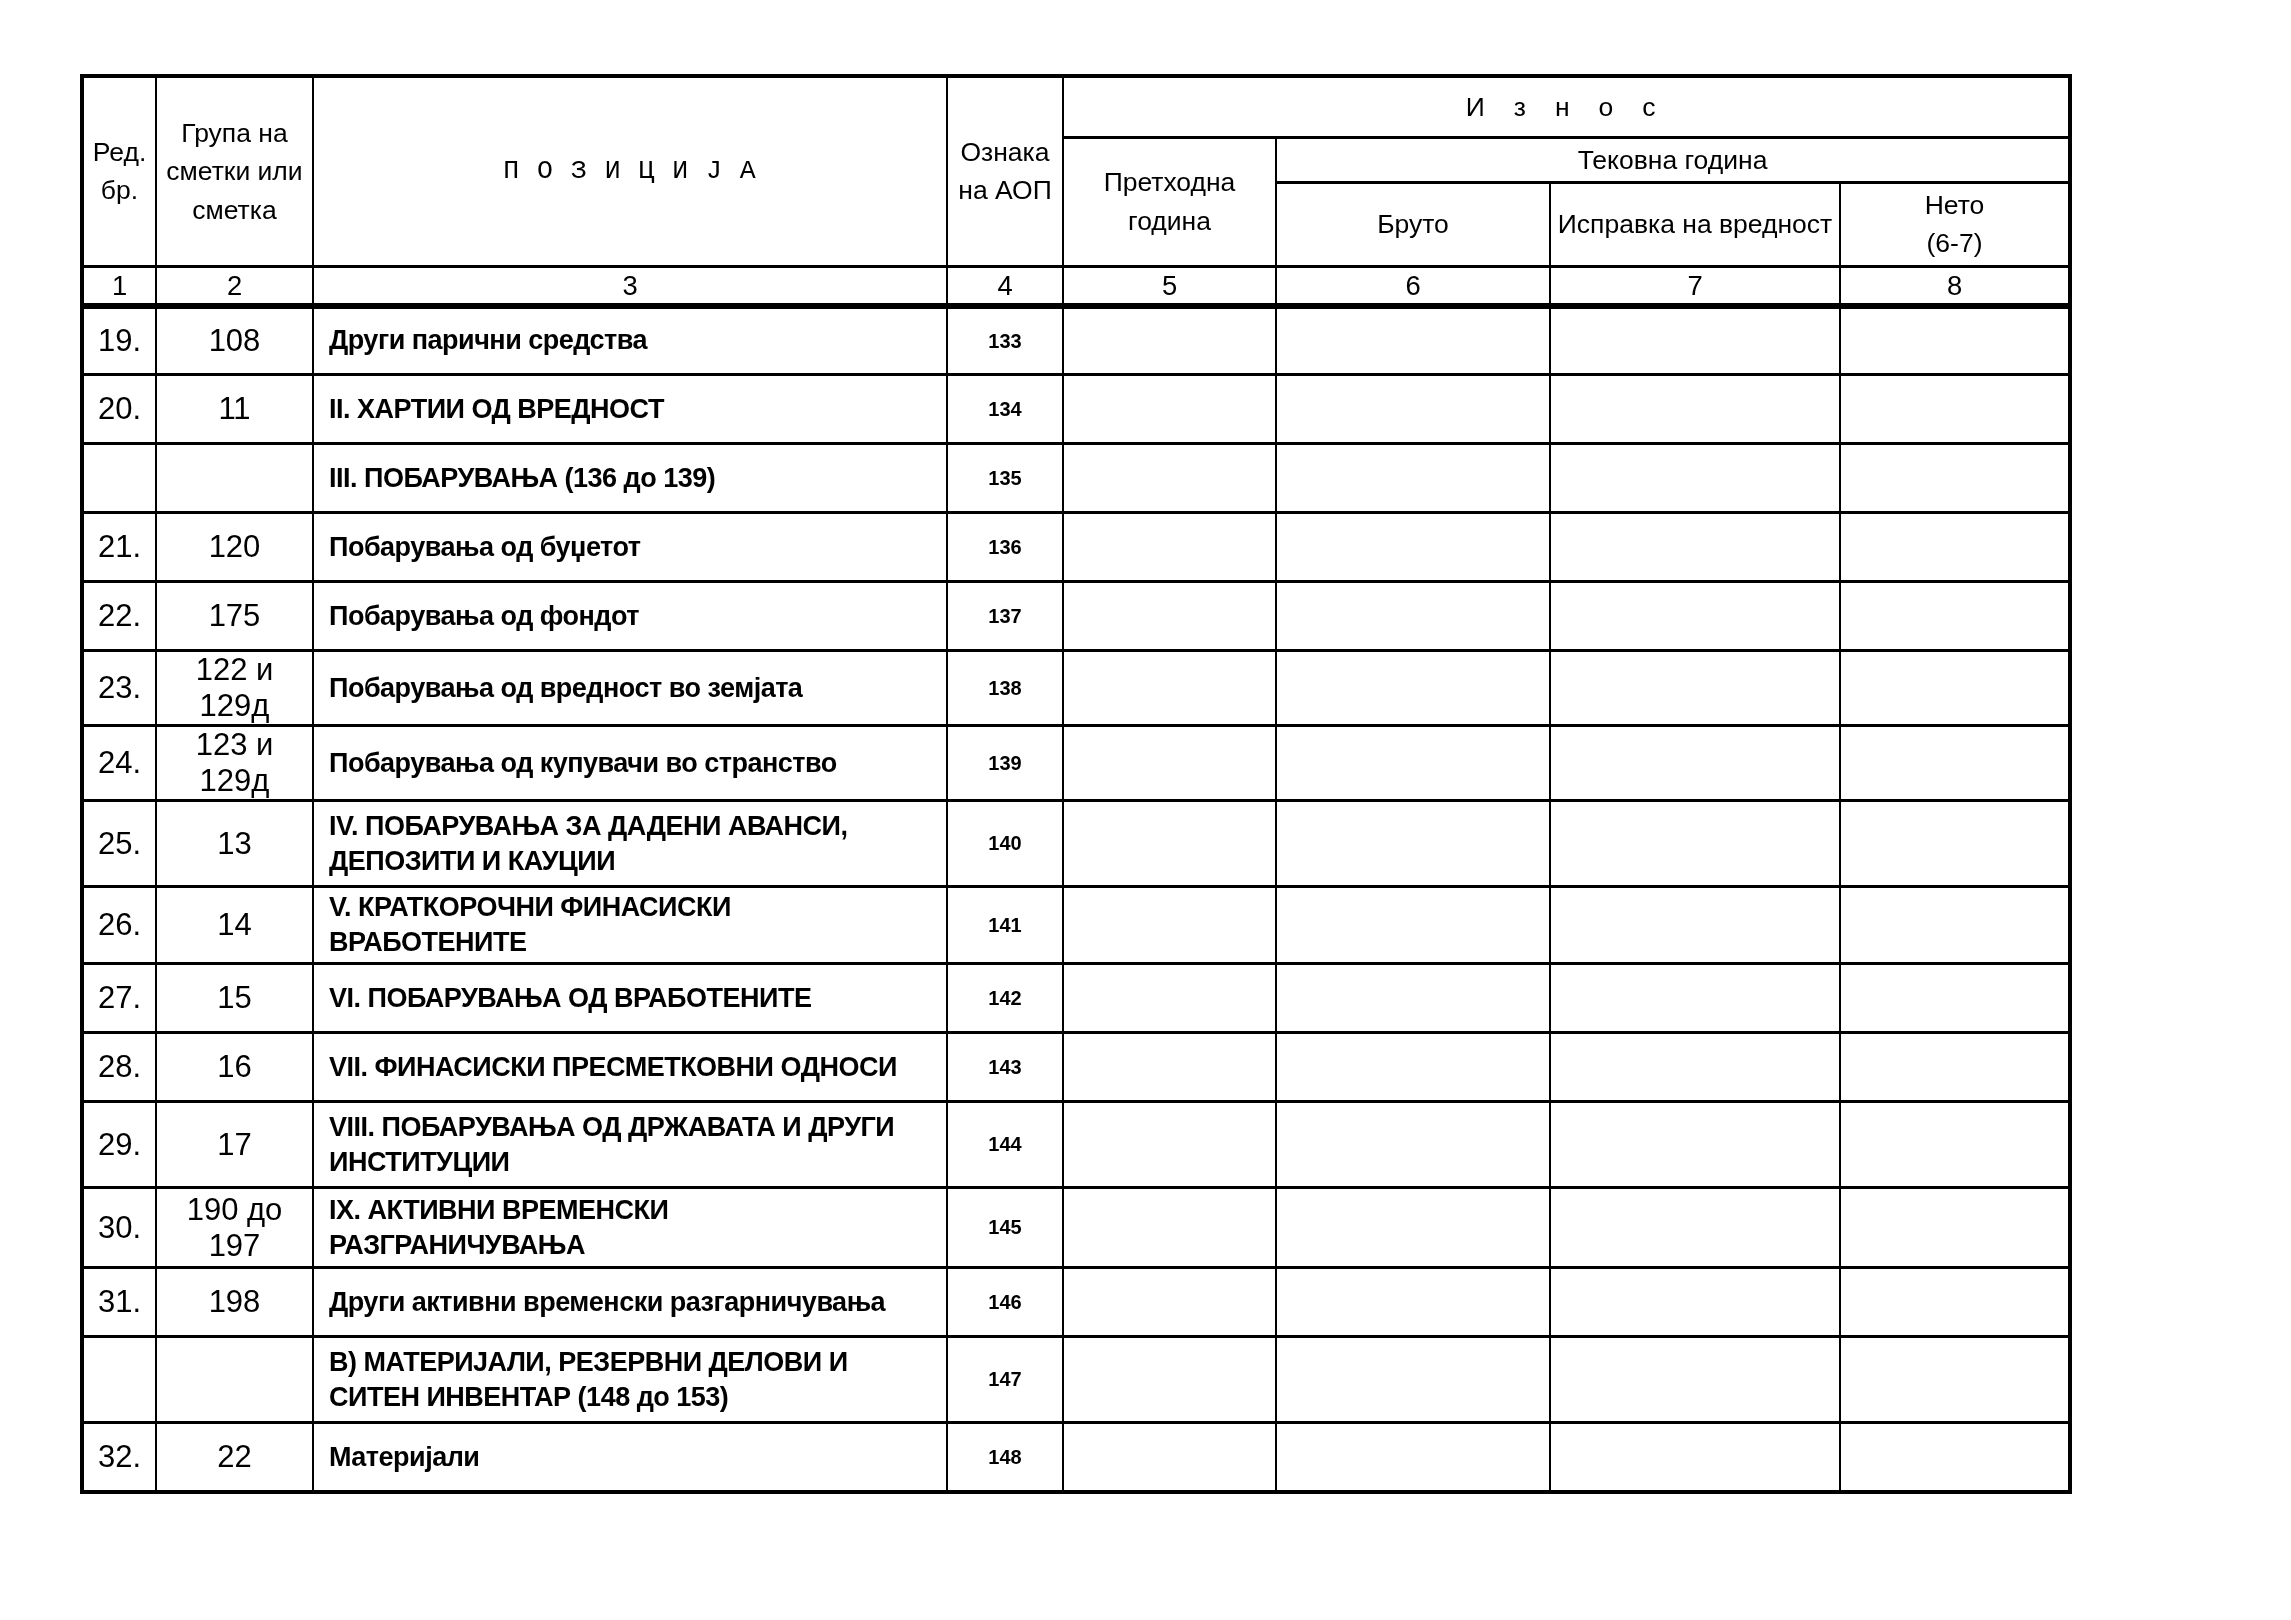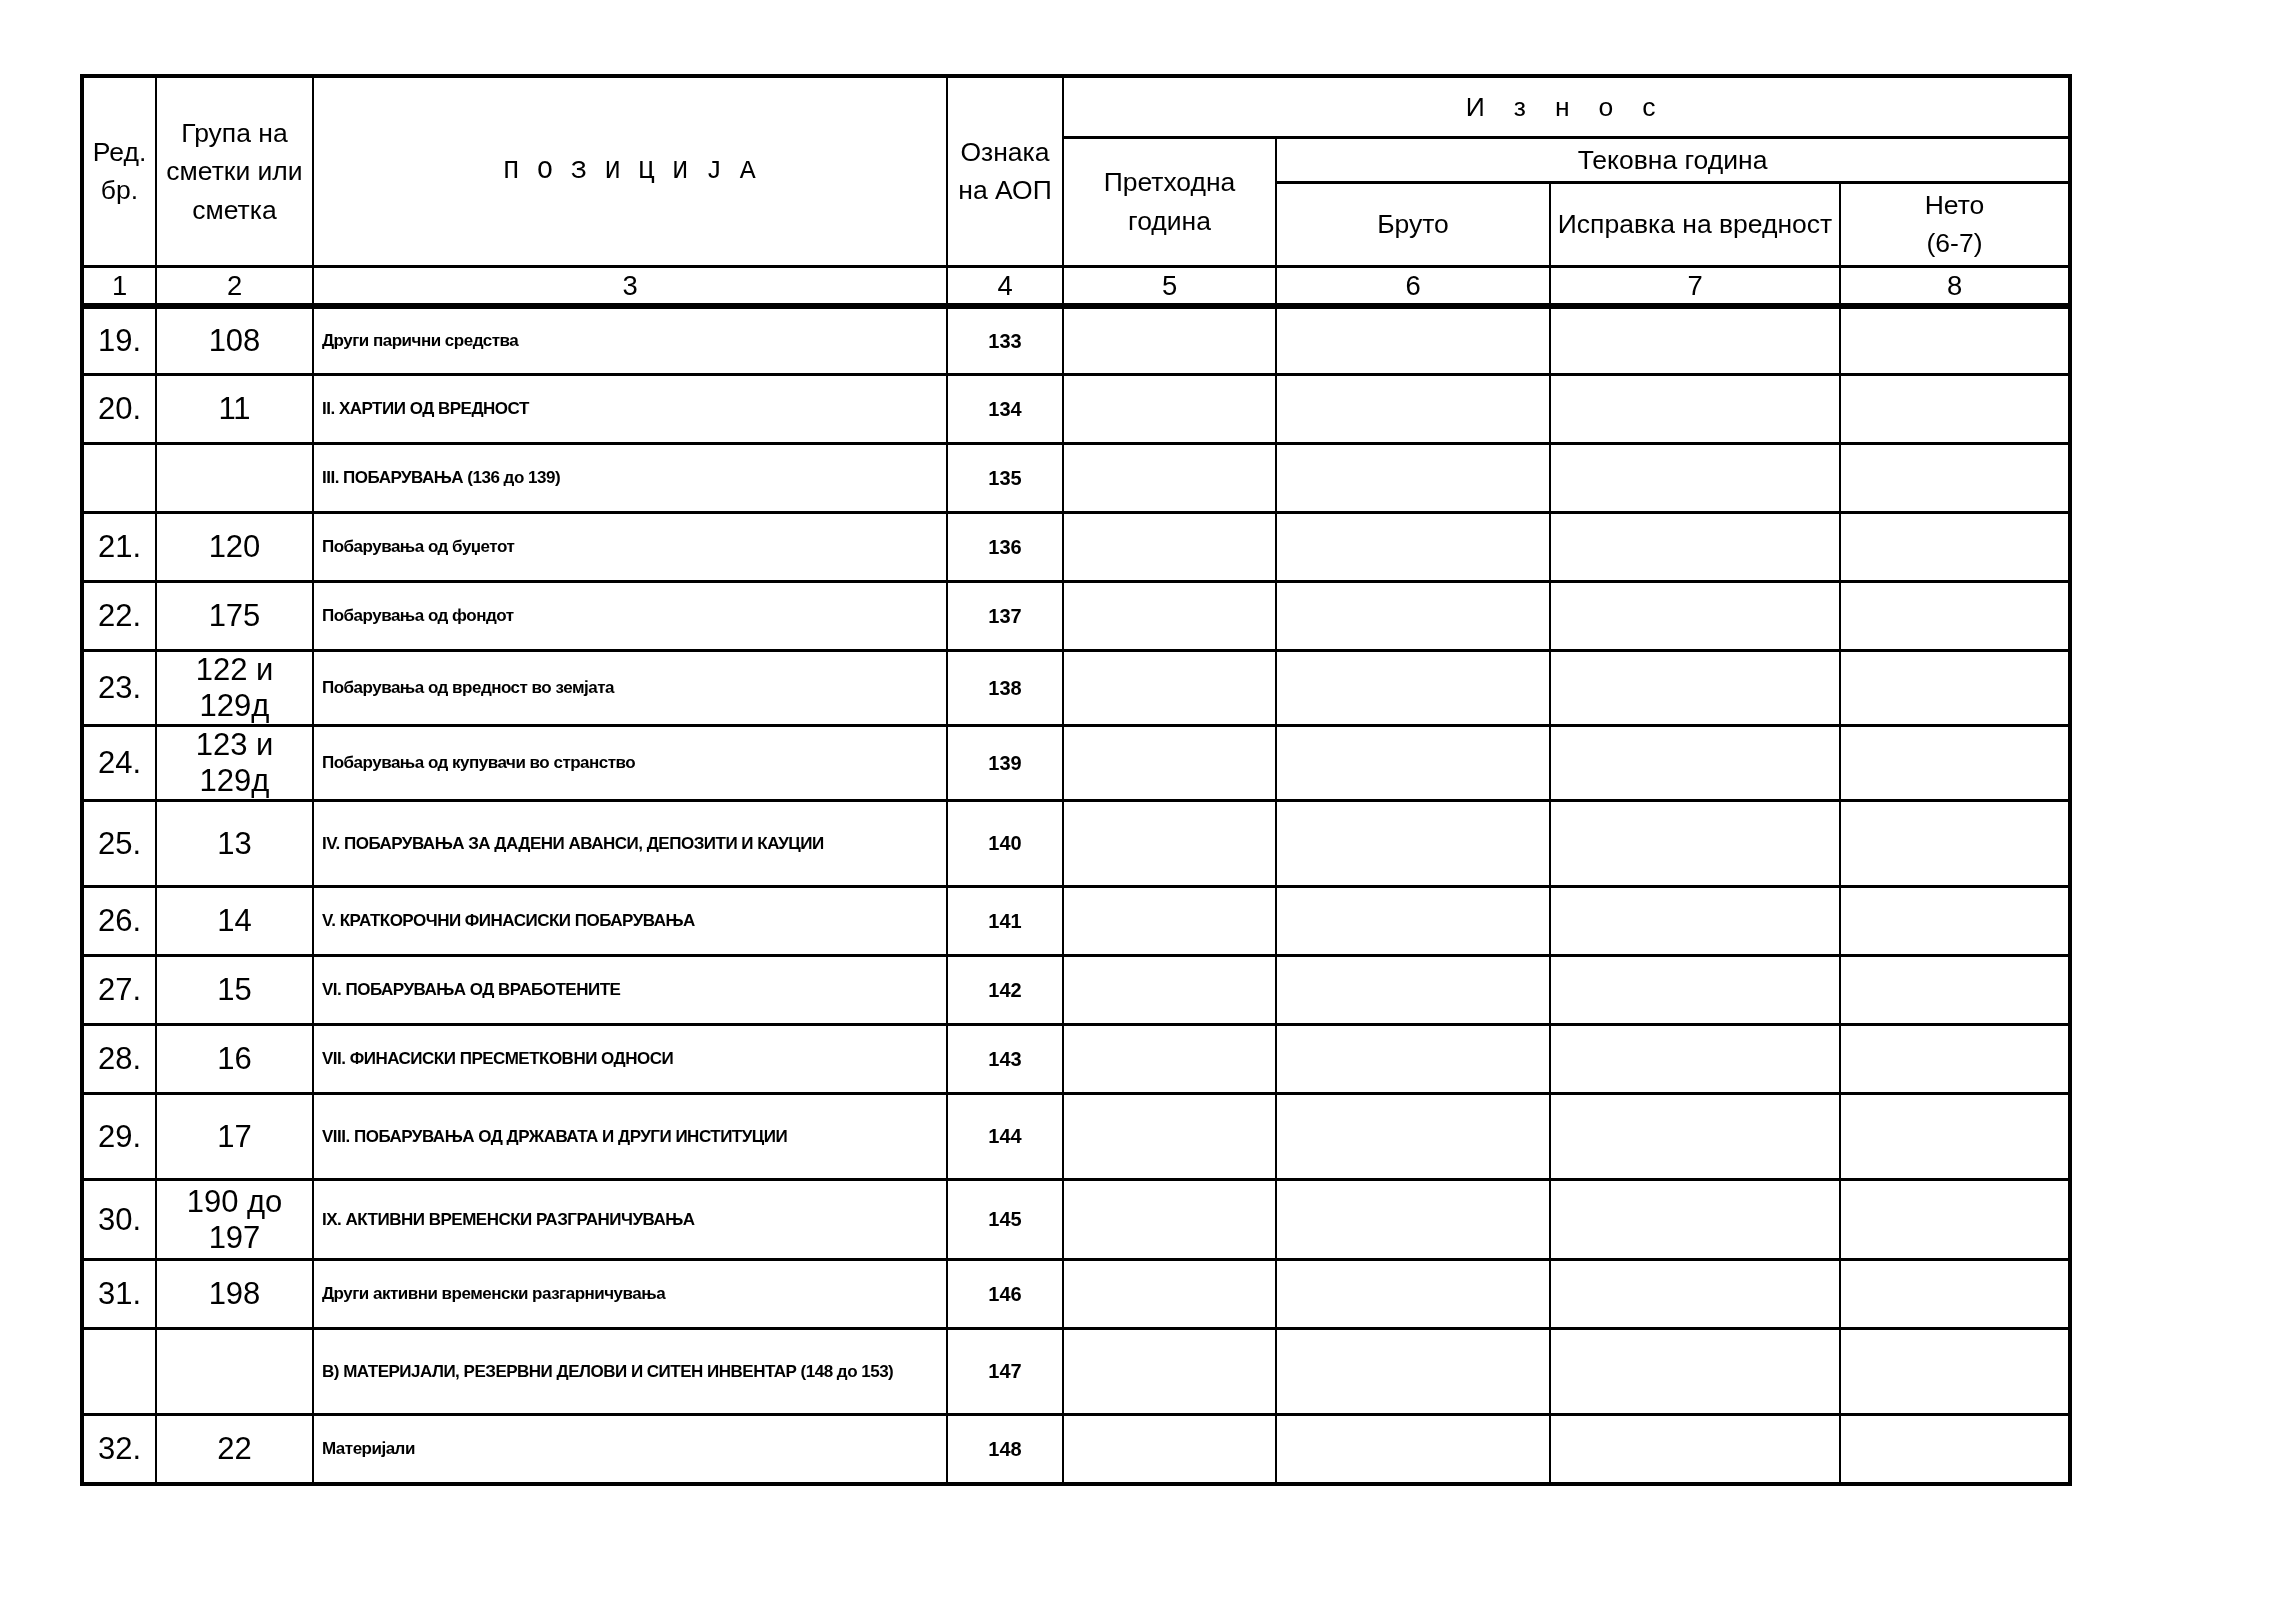--- a/index.html
+++ b/index.html
@@ -60,26 +60,26 @@
   tbody tr:nth-child(15) { height: 86px; }
   tbody tr:nth-child(13) { height: 80px; }
 
   td.c-num, td.c-group {
     font-size: 31px;
     text-align: center;
     vertical-align: middle;
   }
   td.c-pos {
     font-weight: bold;
-    font-size: 17px;
+    font-size: 27px;
     letter-spacing: -0.5px;
     line-height: 1.3;
     text-align: left;
     vertical-align: middle;
-    padding: 2px 8px;
+    padding: 2px 15px;
   }
   td.c-aop {
     font-weight: bold;
     font-size: 20px;
     text-align: center;
     vertical-align: middle;
   }
   td.c-val { vertical-align: middle; font-size: 26.5px; text-align: right; }
 </style>
 </head>
@@ -205,21 +205,21 @@
           <td class="c-pos">IV. ПОБАРУВАЊА ЗА ДАДЕНИ АВАНСИ, ДЕПОЗИТИ И КАУЦИИ</td>
           <td class="c-aop">140</td>
           <td class="c-val"></td>
           <td class="c-val"></td>
           <td class="c-val"></td>
           <td class="c-val"></td>
         </tr>
         <tr>
           <td class="c-num">26.</td>
           <td class="c-group">14</td>
-          <td class="c-pos">V. КРАТКОРОЧНИ ФИНАСИСКИ ПОБАРУВАЊА</td>
+          <td class="c-pos">V. КРАТКОРОЧНИ ФИНАСИСКИ ВРАБОТЕНИТЕ</td>
           <td class="c-aop">141</td>
           <td class="c-val"></td>
           <td class="c-val"></td>
           <td class="c-val"></td>
           <td class="c-val"></td>
         </tr>
         <tr>
           <td class="c-num">27.</td>
           <td class="c-group">15</td>
           <td class="c-pos">VI. ПОБАРУВАЊА ОД ВРАБОТЕНИТЕ</td>

